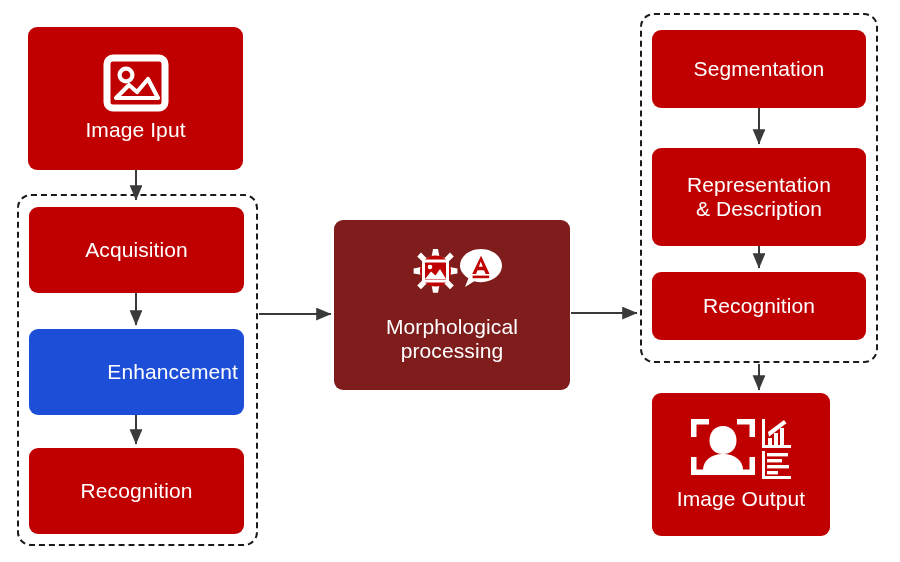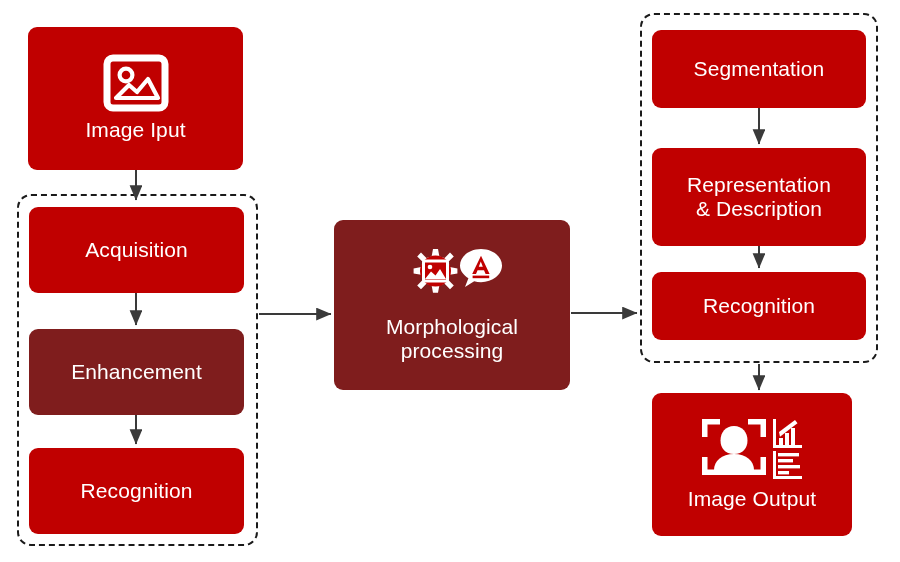--- a/index.html
+++ b/index.html
@@ -102,21 +102,21 @@
     <span class="icon-wrap">
       <svg width="66" height="58" viewBox="0 0 66 58">
         <rect x="4" y="4" width="58" height="50" rx="6" ry="6" fill="none" stroke="#ffffff" stroke-width="7"></rect>
         <circle cx="23" cy="21" r="6.4" fill="none" stroke="#ffffff" stroke-width="4.2"></circle>
         <path d="M13 44 L26 31 L34 38 L45 25 L55 44 Z" fill="none" stroke="#ffffff" stroke-width="4.2" stroke-linejoin="round"></path>
       </svg>
     </span>
     <span class="label">Image Iput</span>
   </div>
 
-  <div class="node" id="n-enhancement" style="left: 29px; top: 329px; width: 215px; height: 86px; background: #7f1d1d;">
+  <div class="node" id="n-enhancement" style="left: 29px; top: 329px; width: 215px; height: 86px; background: #1d4ed8; align-items: flex-end;">
     <span class="label">Enhancement</span>
   </div>
 
   <div class="node" id="n-restoration" style="left: 29px; top: 448px; width: 215px; height: 86px; background: rgb(192, 0, 0);">
     <span class="label">Recognition</span>
   </div>
 
   <div class="node with-icon" id="n-morph" style="left: 334px; top: 220px; width: 236px; height: 170px; background: #7f1d1d;">
     <span class="icon-wrap">
       <svg width="110" height="62" viewBox="0 0 110 62">
@@ -151,21 +151,21 @@
 
   <div class="node" id="n-representation" style="left: 652px; top: 148px; width: 214px; height: 98px; background: rgb(192, 0, 0);">
     <span class="label">Representation
 &amp; Description</span>
   </div>
 
   <div class="node" id="n-recognition" style="left: 652px; top: 272px; width: 214px; height: 68px; background: rgb(192, 0, 0);">
     <span class="label">Recognition</span>
   </div>
 
-  <div class="node with-icon" id="n-image-output" style="left: 652px; top: 393px; width: 200px; height: 143px; background: rgb(192, 0, 0);">
+  <div class="node with-icon" id="n-image-output" style="left: 652px; top: 393px; width: 178px; height: 143px; background: rgb(192, 0, 0);">
     <span class="icon-wrap">
       <svg width="104" height="64" viewBox="0 0 104 64">
 
         <g fill="#ffffff">
           <path d="M2 2 L20 2 L20 7.5 L7.5 7.5 L7.5 20 L2 20 Z"></path>
           <path d="M66 2 L48 2 L48 7.5 L60.5 7.5 L60.5 20 L66 20 Z"></path>
           <path d="M2 58 L20 58 L20 52.5 L7.5 52.5 L7.5 40 L2 40 Z"></path>
           <path d="M66 58 L48 58 L48 52.5 L60.5 52.5 L60.5 40 L66 40 Z"></path>
         </g>
 

